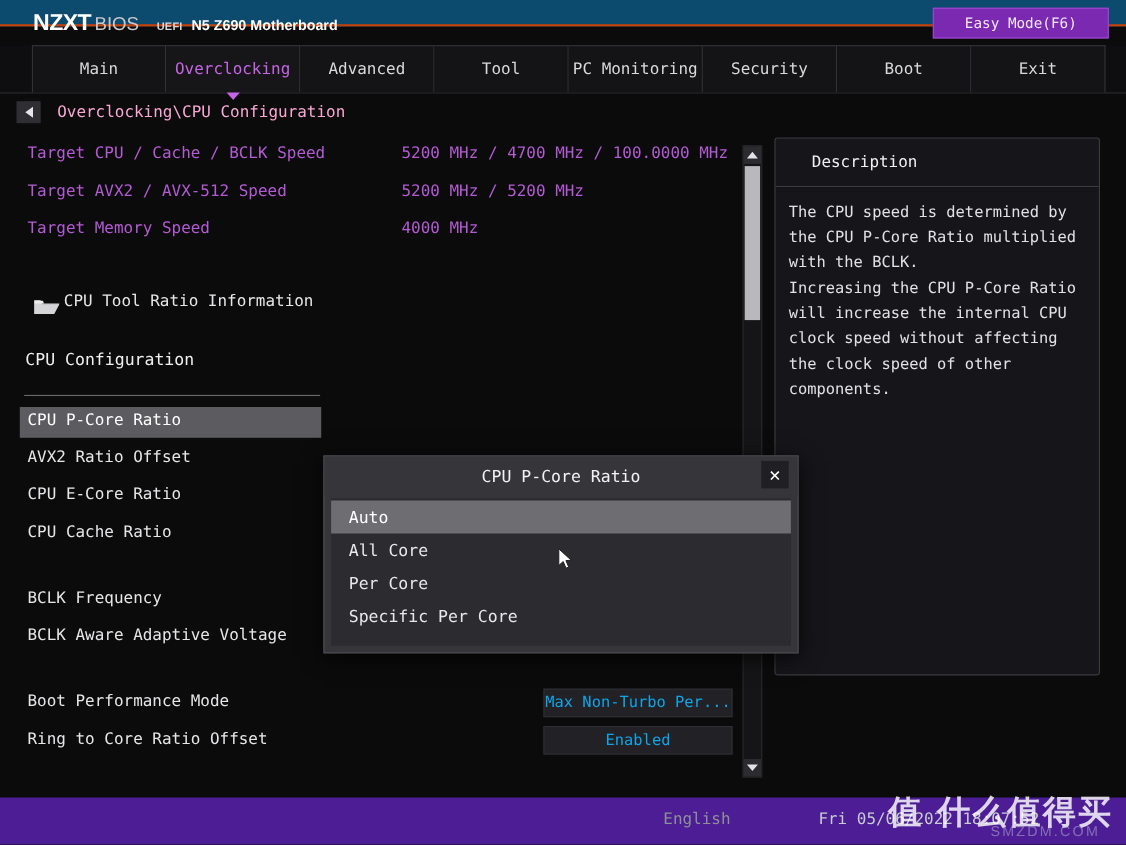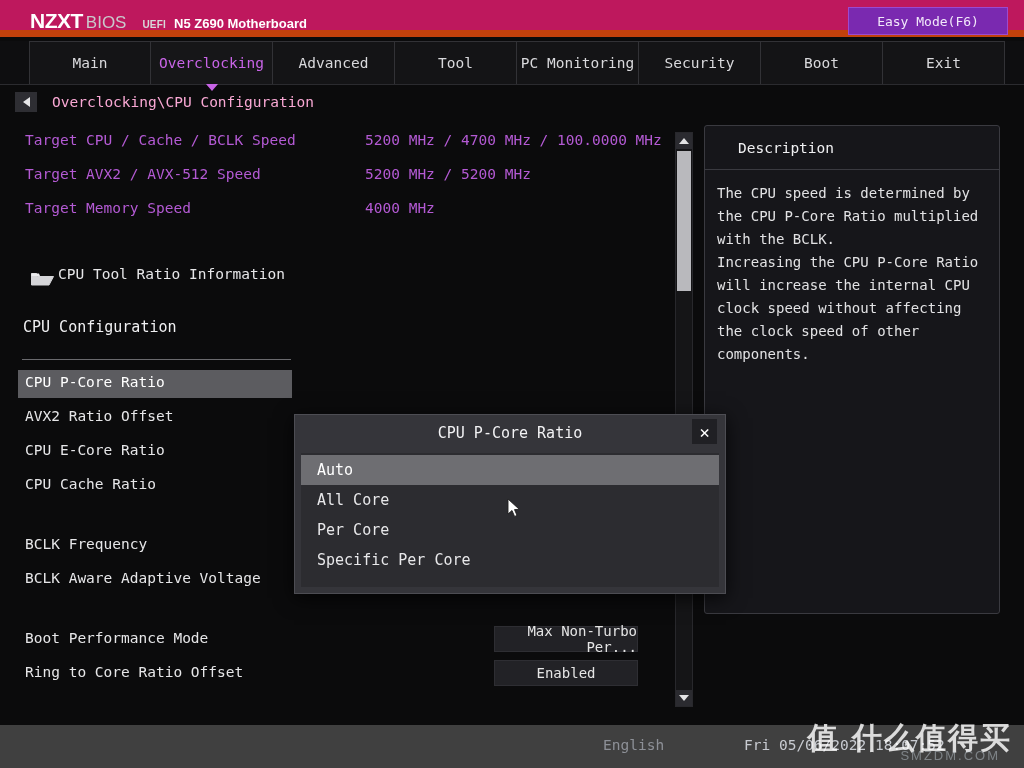--- a/index.html
+++ b/index.html
@@ -10,23 +10,23 @@
     overflow: hidden;
   }
   #screen {
     position: relative;
     width: 1024px; height: 768px;
     background: #0b0b0c;
   }
 
   
   #header {
-    position: absolute; left: 0; top: 0; width: 1024px; height: 37px;
-    background: #be185d;
-    border-bottom: 7px solid #c2410c;
+    position: absolute; left: 0; top: 0; width: 1024px; height: 24px;
+    background: #0c4a6e;
+    border-bottom: 2px solid #c2410c;
   }
   .brand {
     position: absolute; left: 30px; top: 9px;
     display: flex; align-items: baseline; gap: 0px;
     white-space: nowrap;
   }
   .brand-nzxt {
     font-family: "Liberation Sans", sans-serif;
     font-weight: 700; font-size: 21px; letter-spacing: -0.5px;
     color: #ffffff;
@@ -127,25 +127,25 @@
     position: absolute; left: 25px; top: 4px;
     font-size: 14.5px; color: #e6e6e8; white-space: nowrap;
   }
   .slabel.purple { color: #b45ad4; }
   .svalue-text {
     position: absolute; left: 365px; top: 4px;
     font-size: 14.5px; color: #b45ad4; white-space: nowrap;
   }
   .sfield {
     position: absolute; left: 494px; top: 0px;
-    width: 144px; height: 26px;
+    width: 172px; height: 26px;
     background: #222226;
     border: 1px solid #2e2e33;
     display: flex; align-items: center; justify-content: center;
-    font-size: 14px; color: #e5e5e5;
+    font-size: 14px; color: #0ea5e9;
     cursor: pointer;
     text-align: right;
   }
   .srow.highlight .rowbg {
     position: absolute; left: 18px; top: 0px; width: 274px; height: 28px;
     background: #5c5c60;
   }
   .srow.highlight .slabel { color: #ffffff; }
   .folder-row .slabel { left: 58px; }
   .folder-icon {
@@ -254,21 +254,21 @@
   
   #cursor {
     position: absolute; left: 507px; top: 378px;
     width: 14px; height: 20px;
     pointer-events: none;
   }
 
   
   #footer {
     position: absolute; left: 0; top: 725px; width: 1024px; height: 43px;
-    background: #404040;
+    background: #4c1d95;
   }
   #footer-lang {
     position: absolute; left: 603px; top: 12px;
     color: #8d9097; font-size: 14.5px;
   }
   #footer-time {
     position: absolute; left: 744px; top: 12px;
     color: #c8cbd1; font-size: 14.5px; white-space: nowrap;
   }
 

